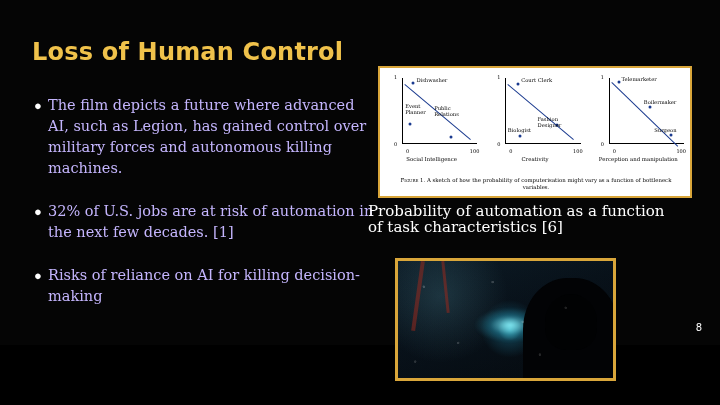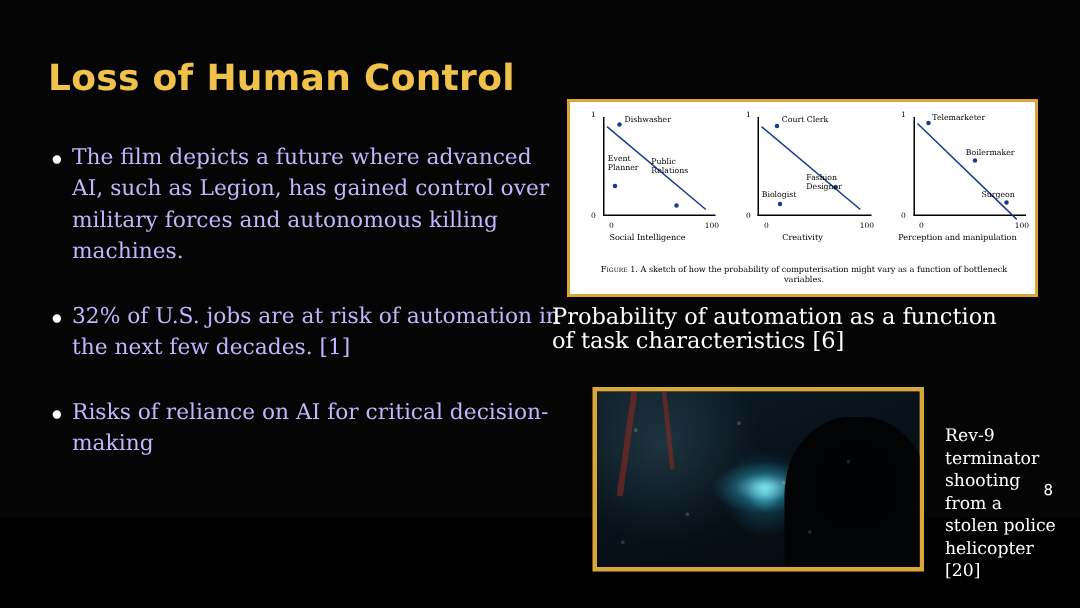--- a/index.html
+++ b/index.html
@@ -287,21 +287,21 @@
     <div class="bullet">
       <span class="dot">●</span>
       <span class="btext">The film depicts a future where advanced AI, such as Legion, has gained control over military forces and autonomous killing machines.</span>
     </div>
     <div class="bullet">
       <span class="dot">●</span>
       <span class="btext">32% of U.S. jobs are at risk of automation in the next few decades. [1]</span>
     </div>
     <div class="bullet">
       <span class="dot">●</span>
-      <span class="btext">Risks of reliance on AI for critical decision-making</span>
+      <span class="btext">Risks of reliance on AI for killing decision-making</span>
     </div>
   </div>
 
   <div class="chart-panel">
     <div class="charts-row">
 
       <div class="mini-chart">
         <div class="ylab">Probability of Computerisation</div>
         <div class="ytop">1</div>
         <div class="ybot">0</div>
@@ -368,17 +368,16 @@
     <div class="photo-inner">
       <div class="photo-beam"></div>
       <div class="photo-strut" style="left:18px; top:0; width:4px; height:70px; transform: rotate(8deg);"></div>
       <div class="photo-strut" style="left:46px; top:0; width:3px; height:52px; transform: rotate(-6deg);"></div>
       <div class="photo-silhouette"></div>
       <div class="photo-head"></div>
       <div class="photo-grain"></div>
     </div>
   </div>
 
-  <div class="photo-caption">Rev-9 terminator shooting from a stolen police helicopter [20]</div>
 
   <div class="slide-number">8</div>
 
 </div>
 
 </body></html>

